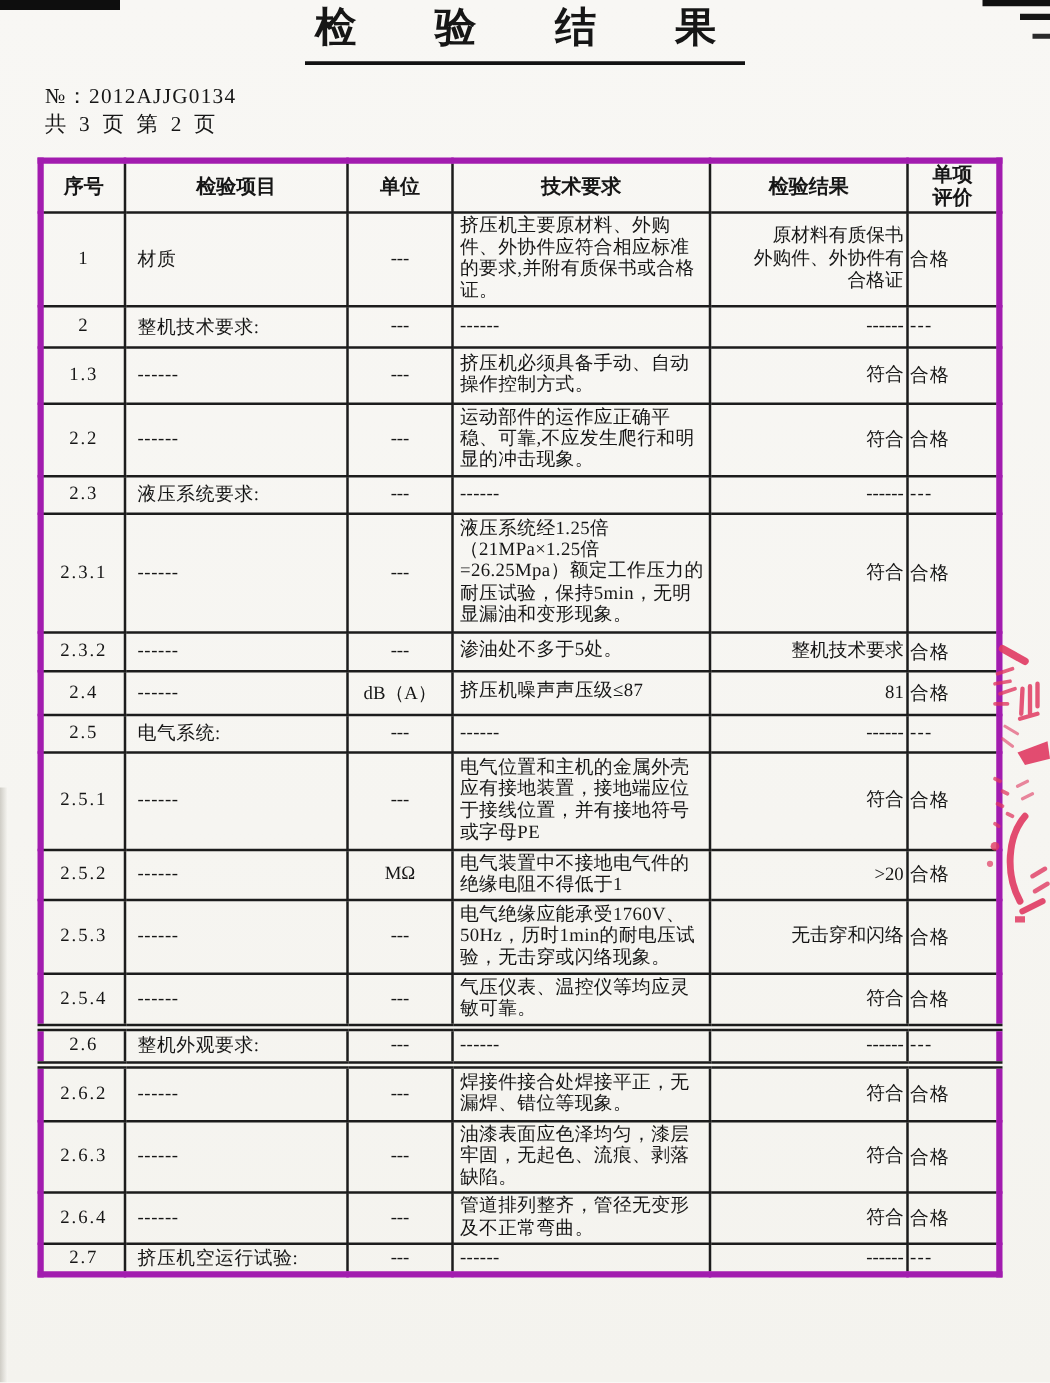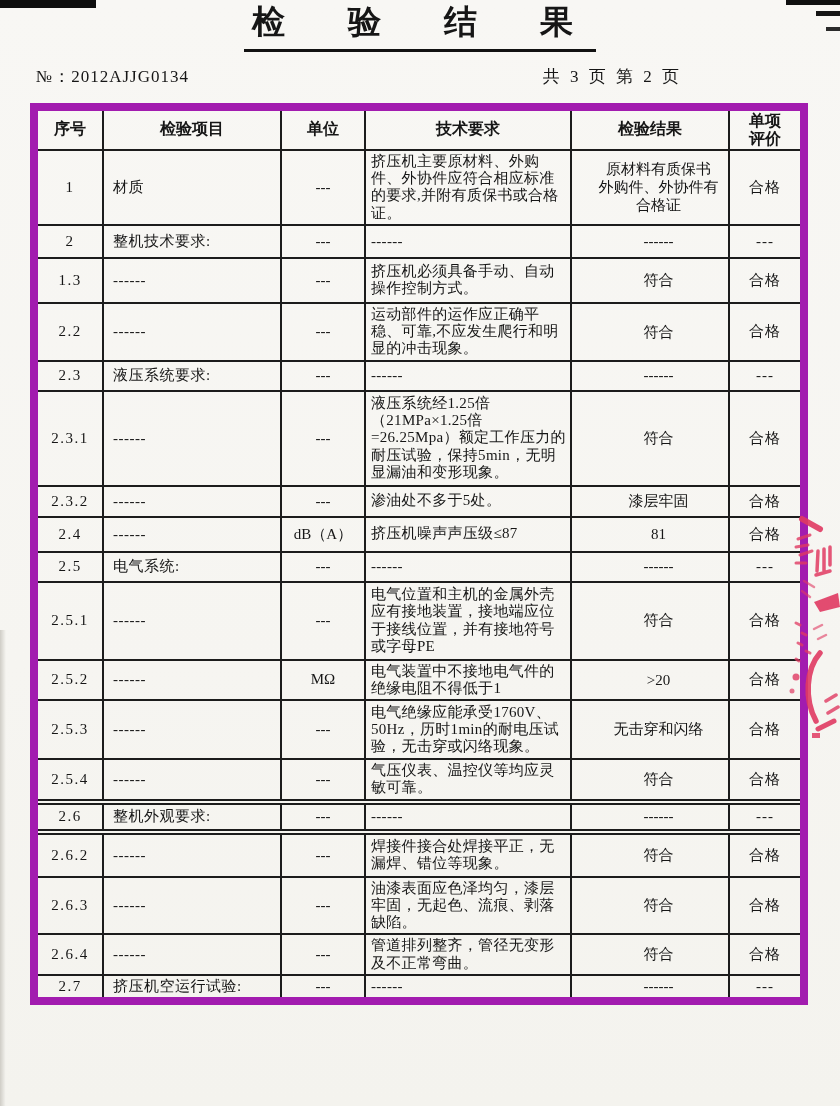--- a/index.html
+++ b/index.html
@@ -17,38 +17,38 @@
   .edge-left{position:absolute;left:0;top:630px;width:6px;height:476px;
     background:linear-gradient(90deg,#cfcdc6,#f6f5f1);}
   
   .title-wrap{text-align:center;}
   .doc-title{
     display:inline-block;font-size:33px;font-weight:bold;letter-spacing:15px;
     border-bottom:3px solid #121212;padding:0 8px 4px 8px;white-space:nowrap;
   }
   
   .meta{display:flex;justify-content:space-between;align-items:baseline;
-    margin:13px 158px 0 36px;font-size:17px;letter-spacing:1px;}
+    margin:13px 158px 0 36px;font-size:17px;letter-spacing:1px;flex-direction:column;}
   .meta .pages{letter-spacing:3px;}
   
   table.insp{
     border-collapse:collapse;table-layout:fixed;width:728px;
-    margin:15px 0 0 30px;border:8px solid #a21caf;
+    margin:15px 0 0 30px;border:5px solid #a21caf;
   }
   th,td{border:2px solid #1c1c1c;vertical-align:middle;overflow:hidden;}
   thead tr{height:40px;}
   th{font-size:16px;font-weight:bold;padding:1px 2px;text-align:center;}
   th.h-eval{white-space:pre-line;line-height:1.12;}
   td{font-size:15px;}
   .c-no{text-align:center;letter-spacing:1.5px;}
   .c-item{text-align:left;padding-left:9px;letter-spacing:.5px;}
   .c-unit{text-align:center;}
   .c-req{text-align:left;padding:2px 3px 2px 5px;line-height:1.15;letter-spacing:.3px;}
-  .c-res{text-align:center;padding:1px 2px 1px 19px;white-space:pre-line;line-height:1.22;border-radius:26px;}
-  .c-eval{text-align:center;letter-spacing:1px;}
+  .c-res{text-align:right;padding:1px 2px 1px 19px;white-space:pre-line;line-height:1.22;border-radius:26px;}
+  .c-eval{letter-spacing:1px;}
   tr.dbl td{border-bottom:6px double #1c1c1c;}
   
   .stamp{position:absolute;right:0;top:505px;width:56px;height:235px;}
 </style>
 </head>
 <body>
 
 <div class="bar-tl"></div>
 <div class="bar-tr1"></div>
 <div class="bar-tr2"></div>
@@ -125,21 +125,21 @@
         <td class="c-unit">---</td>
         <td class="c-req">液压系统经1.25倍（21MPa×1.25倍=26.25Mpa）额定工作压力的耐压试验，保持5min，无明显漏油和变形现象。</td>
         <td class="c-res">符合</td>
         <td class="c-eval">合格</td>
       </tr>
       <tr style="height: 31px;">
         <td class="c-no">2.3.2</td>
         <td class="c-item">------</td>
         <td class="c-unit">---</td>
         <td class="c-req">渗油处不多于5处。</td>
-        <td class="c-res">漆层牢固</td>
+        <td class="c-res">整机技术要求</td>
         <td class="c-eval">合格</td>
       </tr>
       <tr style="height: 35px;">
         <td class="c-no">2.4</td>
         <td class="c-item">------</td>
         <td class="c-unit">dB（A）</td>
         <td class="c-req">挤压机噪声声压级≤87</td>
         <td class="c-res">81</td>
         <td class="c-eval">合格</td>
       </tr>

